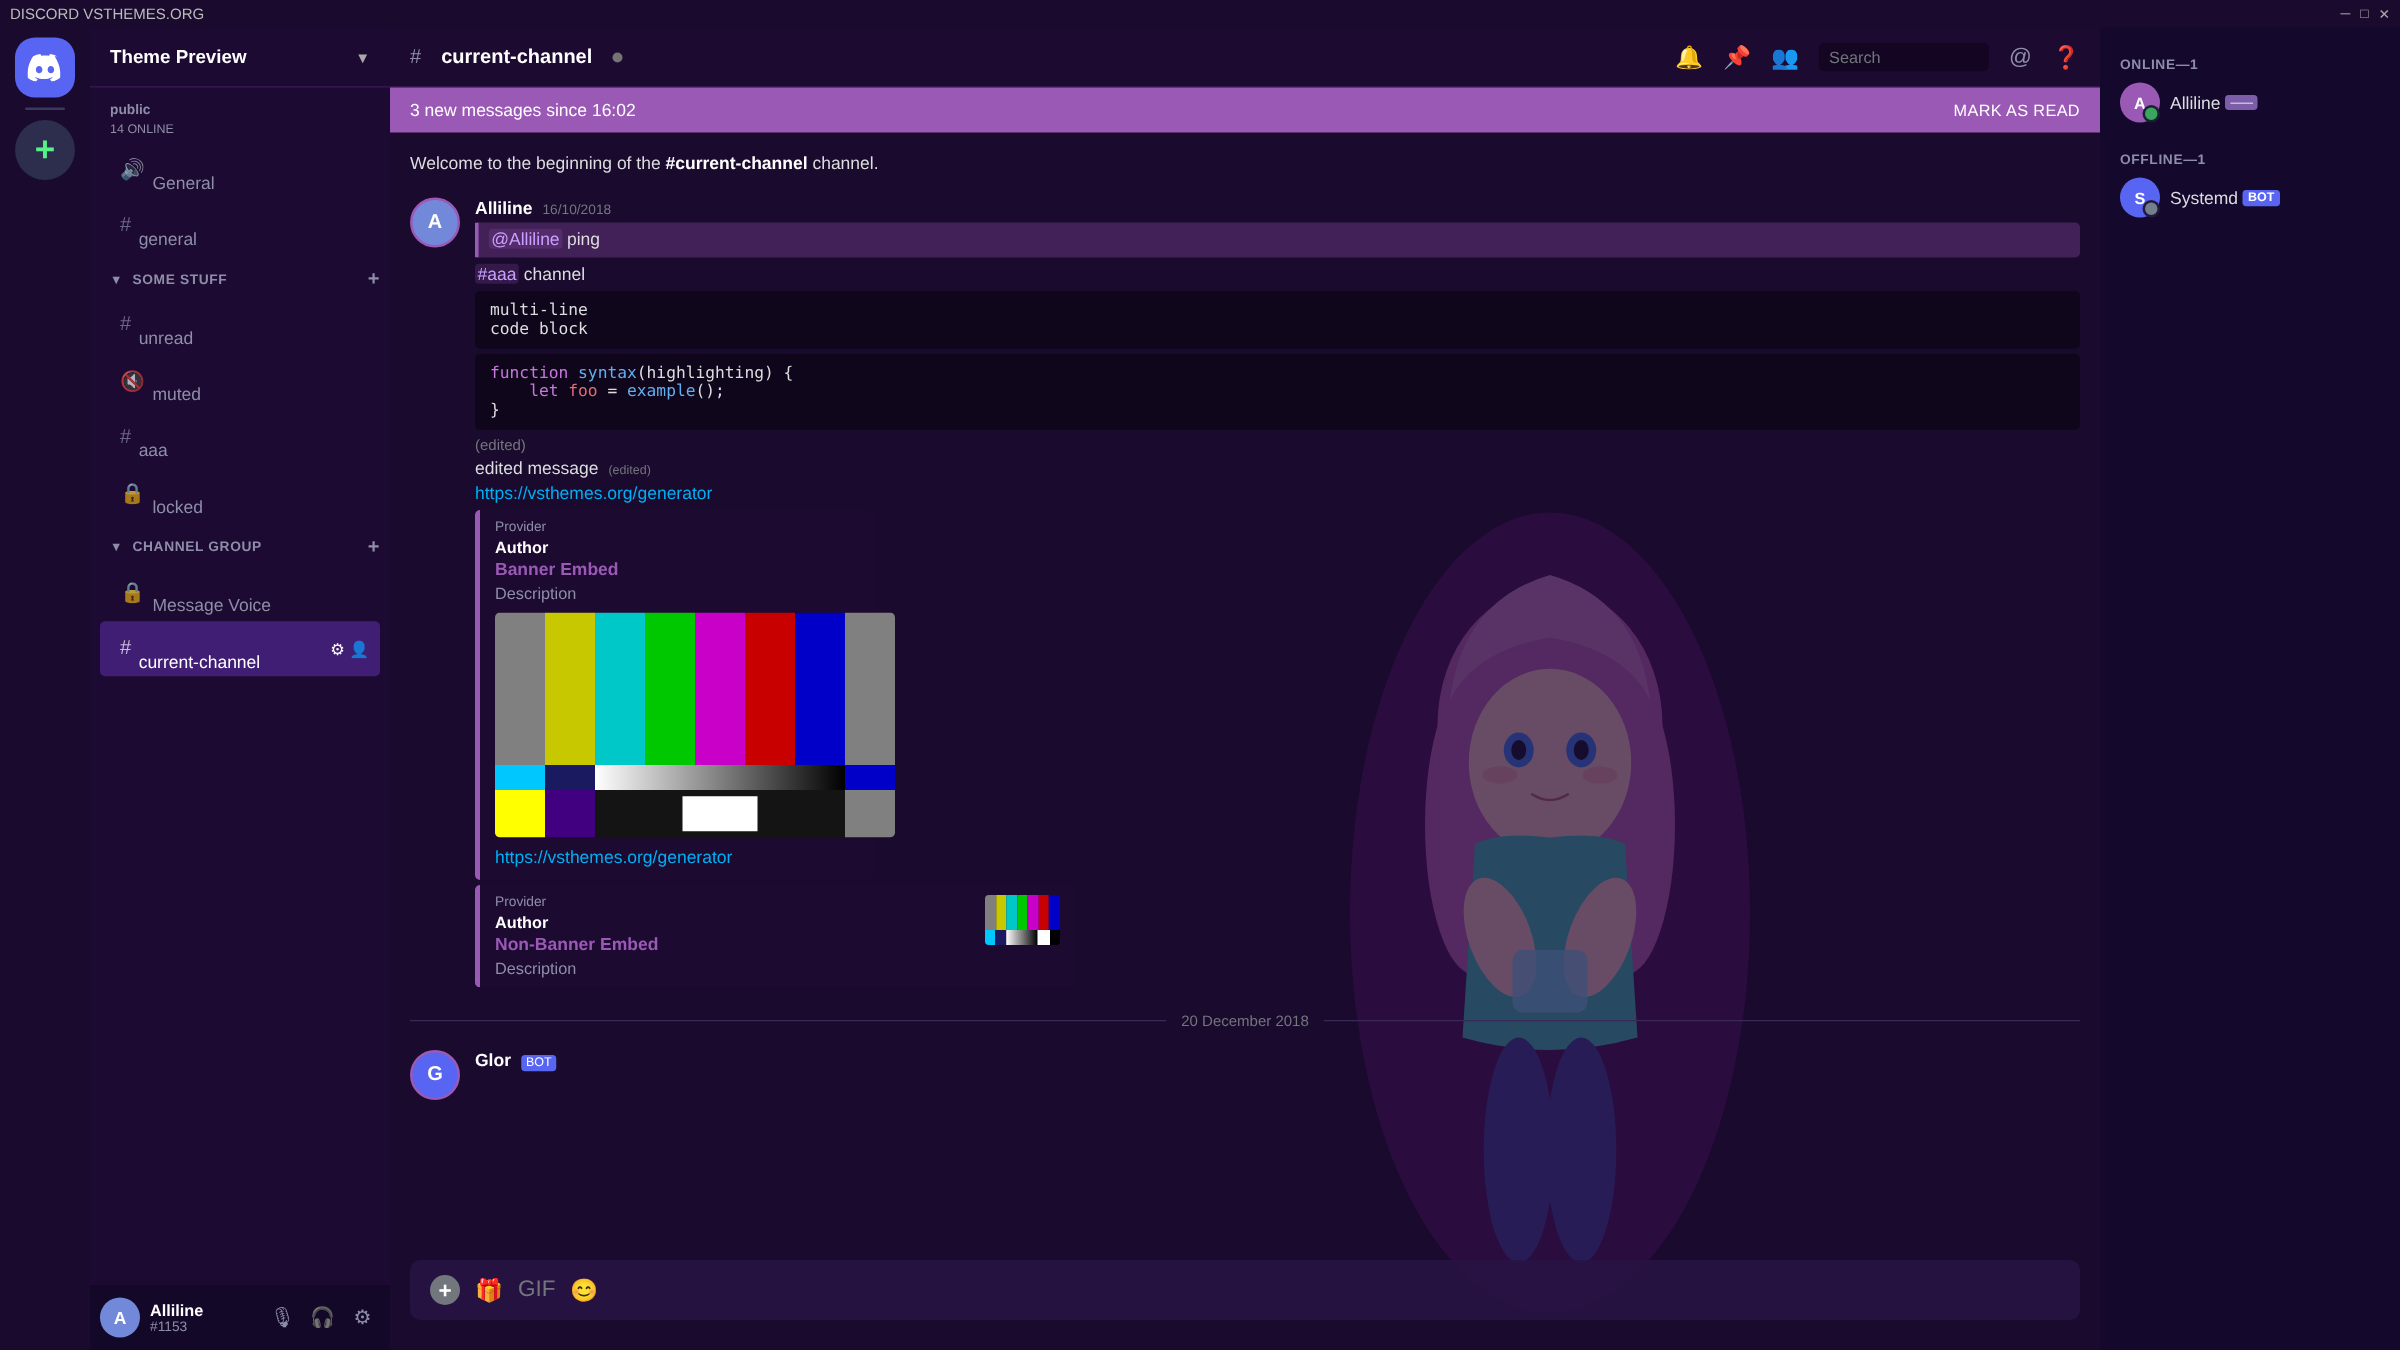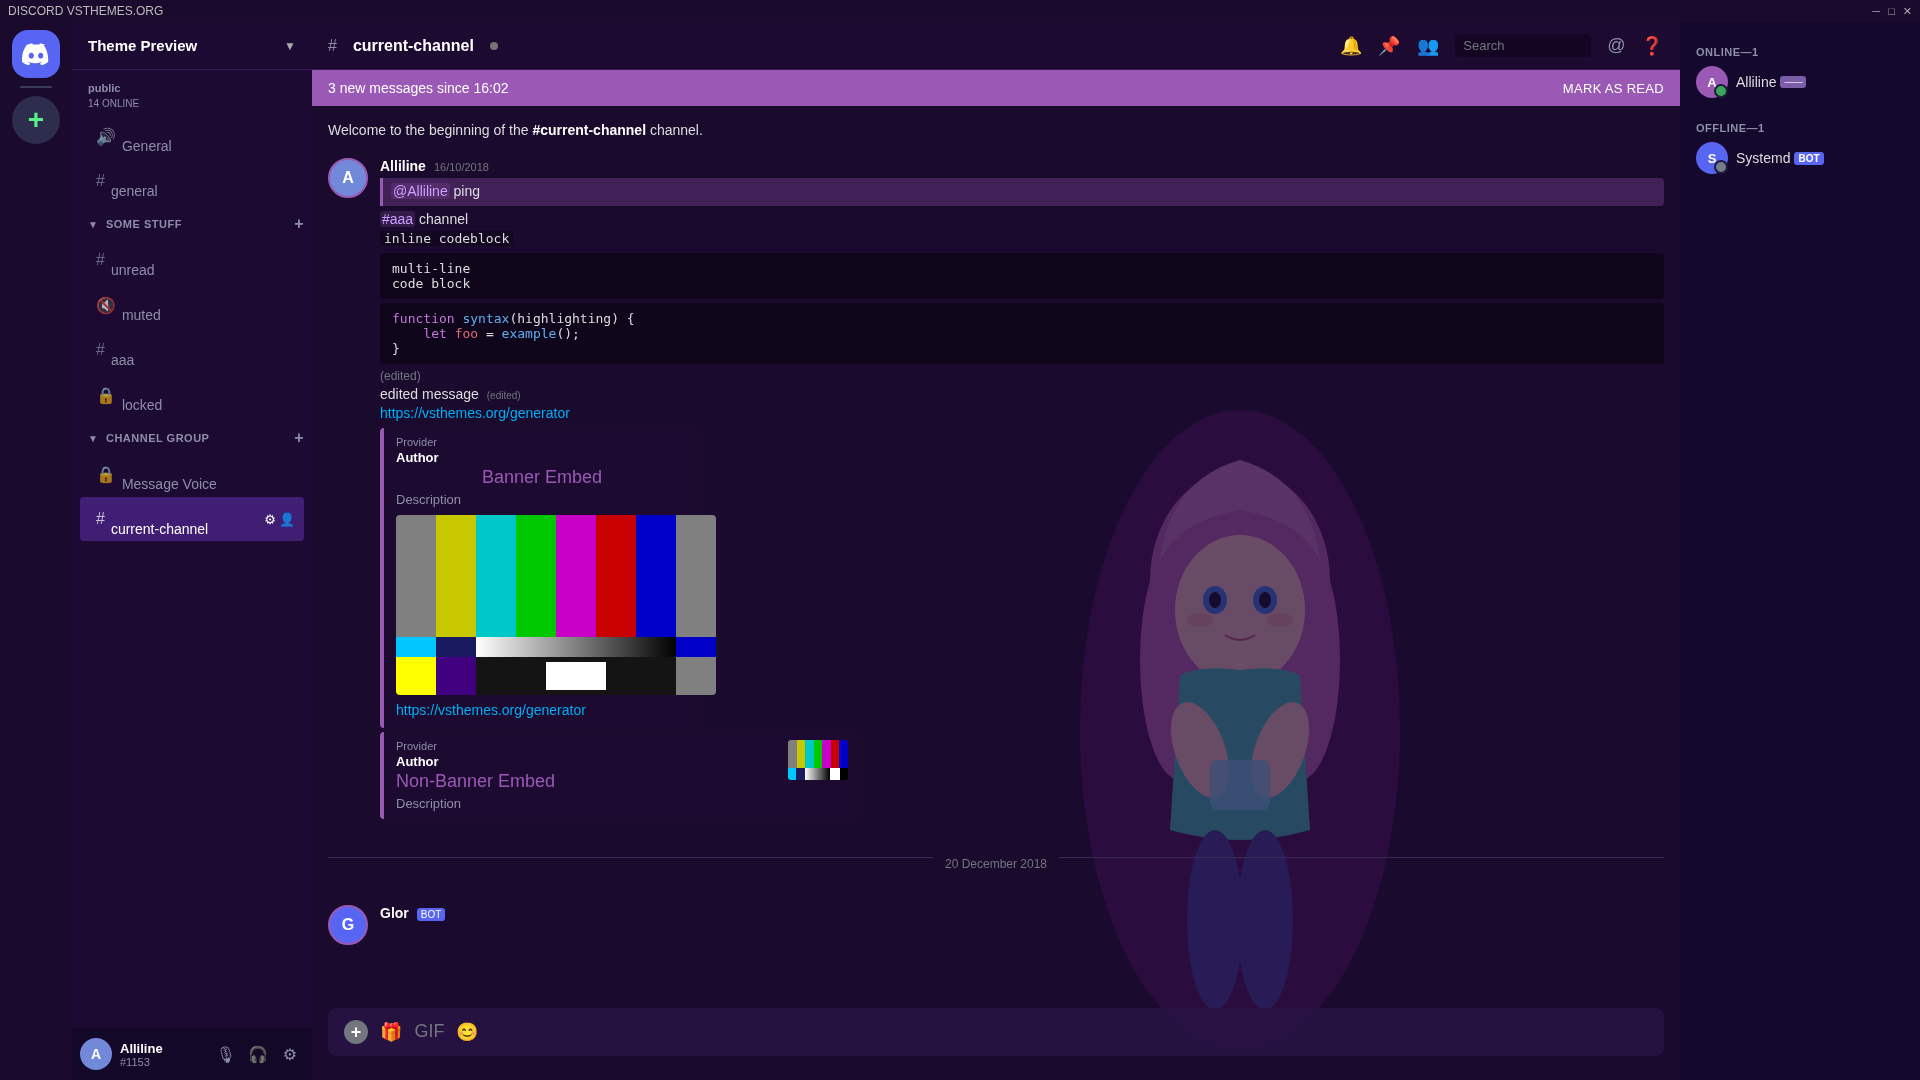--- a/index.html
+++ b/index.html
@@ -335,21 +335,21 @@
     .embed {
       border-left: 4px solid #9b59b6;
       background: rgba(30,10,50,0.7);
       border-radius: 4px;
       padding: 8px 12px;
       margin: 4px 0;
       max-width: 520px;
     }
     .embed-provider { font-size: 11px; color: #8e8ea8; margin-bottom: 2px; }
     .embed-author { font-size: 13px; font-weight: 600; color: #fff; margin-bottom: 2px; }
-    .embed-title { color: #9b59b6; font-size: 18px; font-weight: 400; margin-bottom: 4px; text-align: center; }
+    .embed-title { color: #9b59b6; font-size: 14px; font-weight: 700; margin-bottom: 4px; }
     .embed-description { font-size: 13px; color: #8e8ea8; }
 
     
     .color-bars-embed {
       max-width: 320px;
     }
     .color-bars-container {
       width: 320px;
       height: 180px;
       display: flex;
@@ -376,23 +376,23 @@
     .mini-bars {
       width: 60px;
       height: 40px;
       display: flex;
       flex-direction: column;
     }
 
     
     .date-separator {
       display: flex;
-      align-items: flex-start;
+      align-items: center;
       gap: 12px;
-      margin: 34px 0;
+      margin: 16px 0;
       color: #72767d;
       font-size: 12px;
     }
     .date-separator::before, .date-separator::after {
       content: '';
       flex: 1;
       height: 1px;
       background: #3a2a5a;
     }
 
@@ -678,23 +678,20 @@
           <div class="ping-highlight">
             <span class="message-text">
               <span class="mention">@Alliline</span> ping
             </span>
           </div>
 
           <div class="message-text">
             <span class="mention">#aaa</span> channel
           </div>
 
-          <div class="message-text">
-            <code class="code-inline">inline codeblock</code>
-          </div>
 
           <pre class="code-block">multi-line
 code block</pre>
 
           <pre class="code-block"><span class="kw">function</span> <span class="fn">syntax</span>(highlighting) {
     <span class="kw">let</span> <span class="var">foo</span> = <span class="fn">example</span>();
 }</pre>
 
           <div class="message-text" style="color:#72767d; font-size:12px;">(edited)</div>
 

